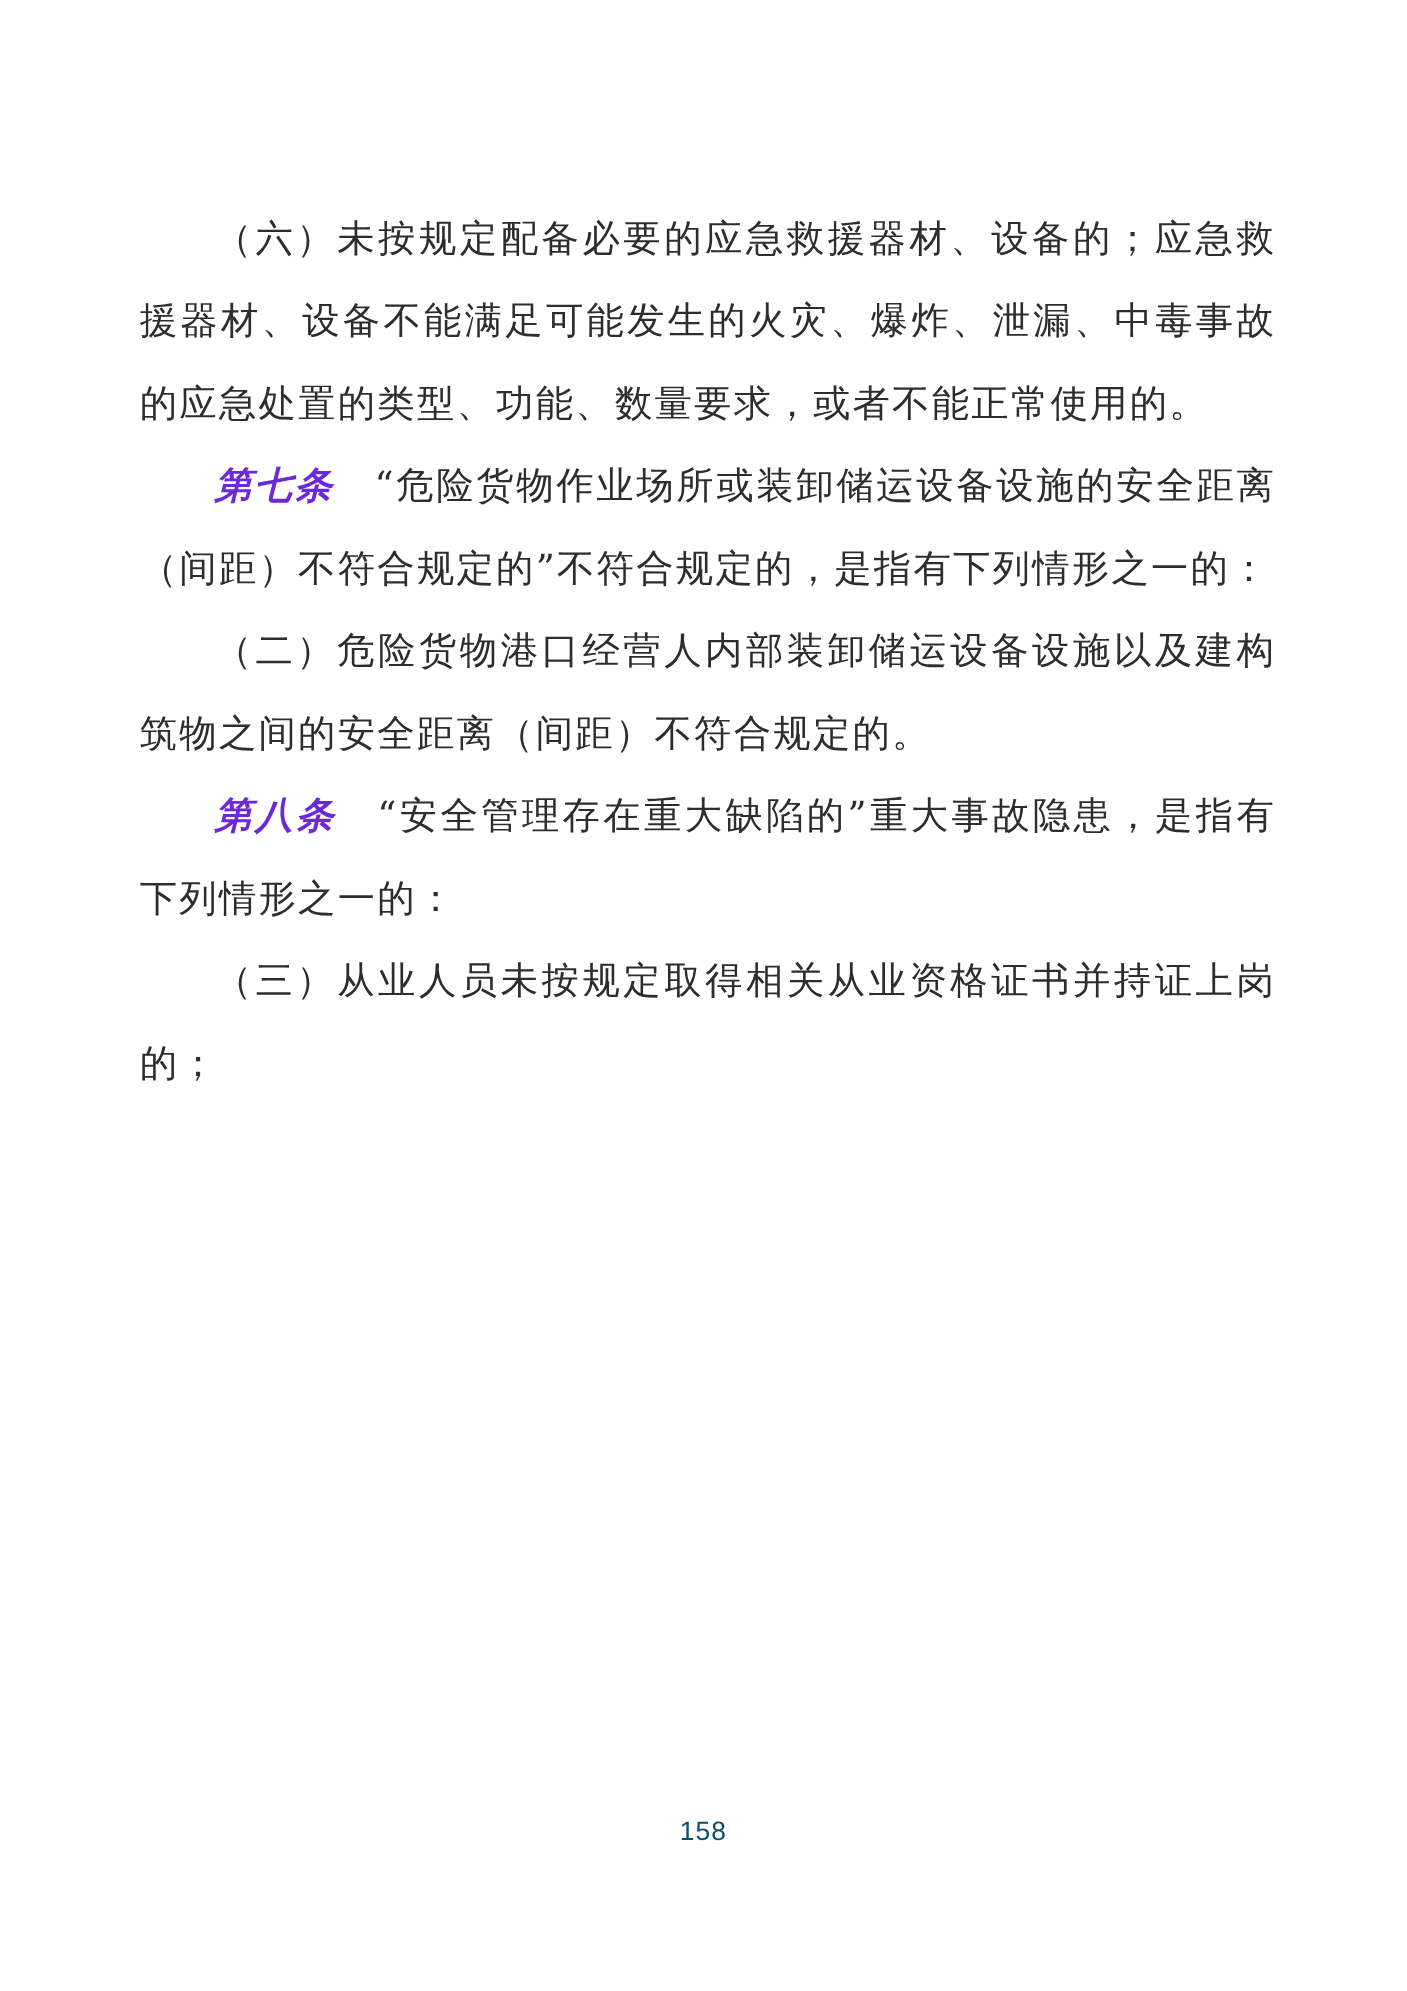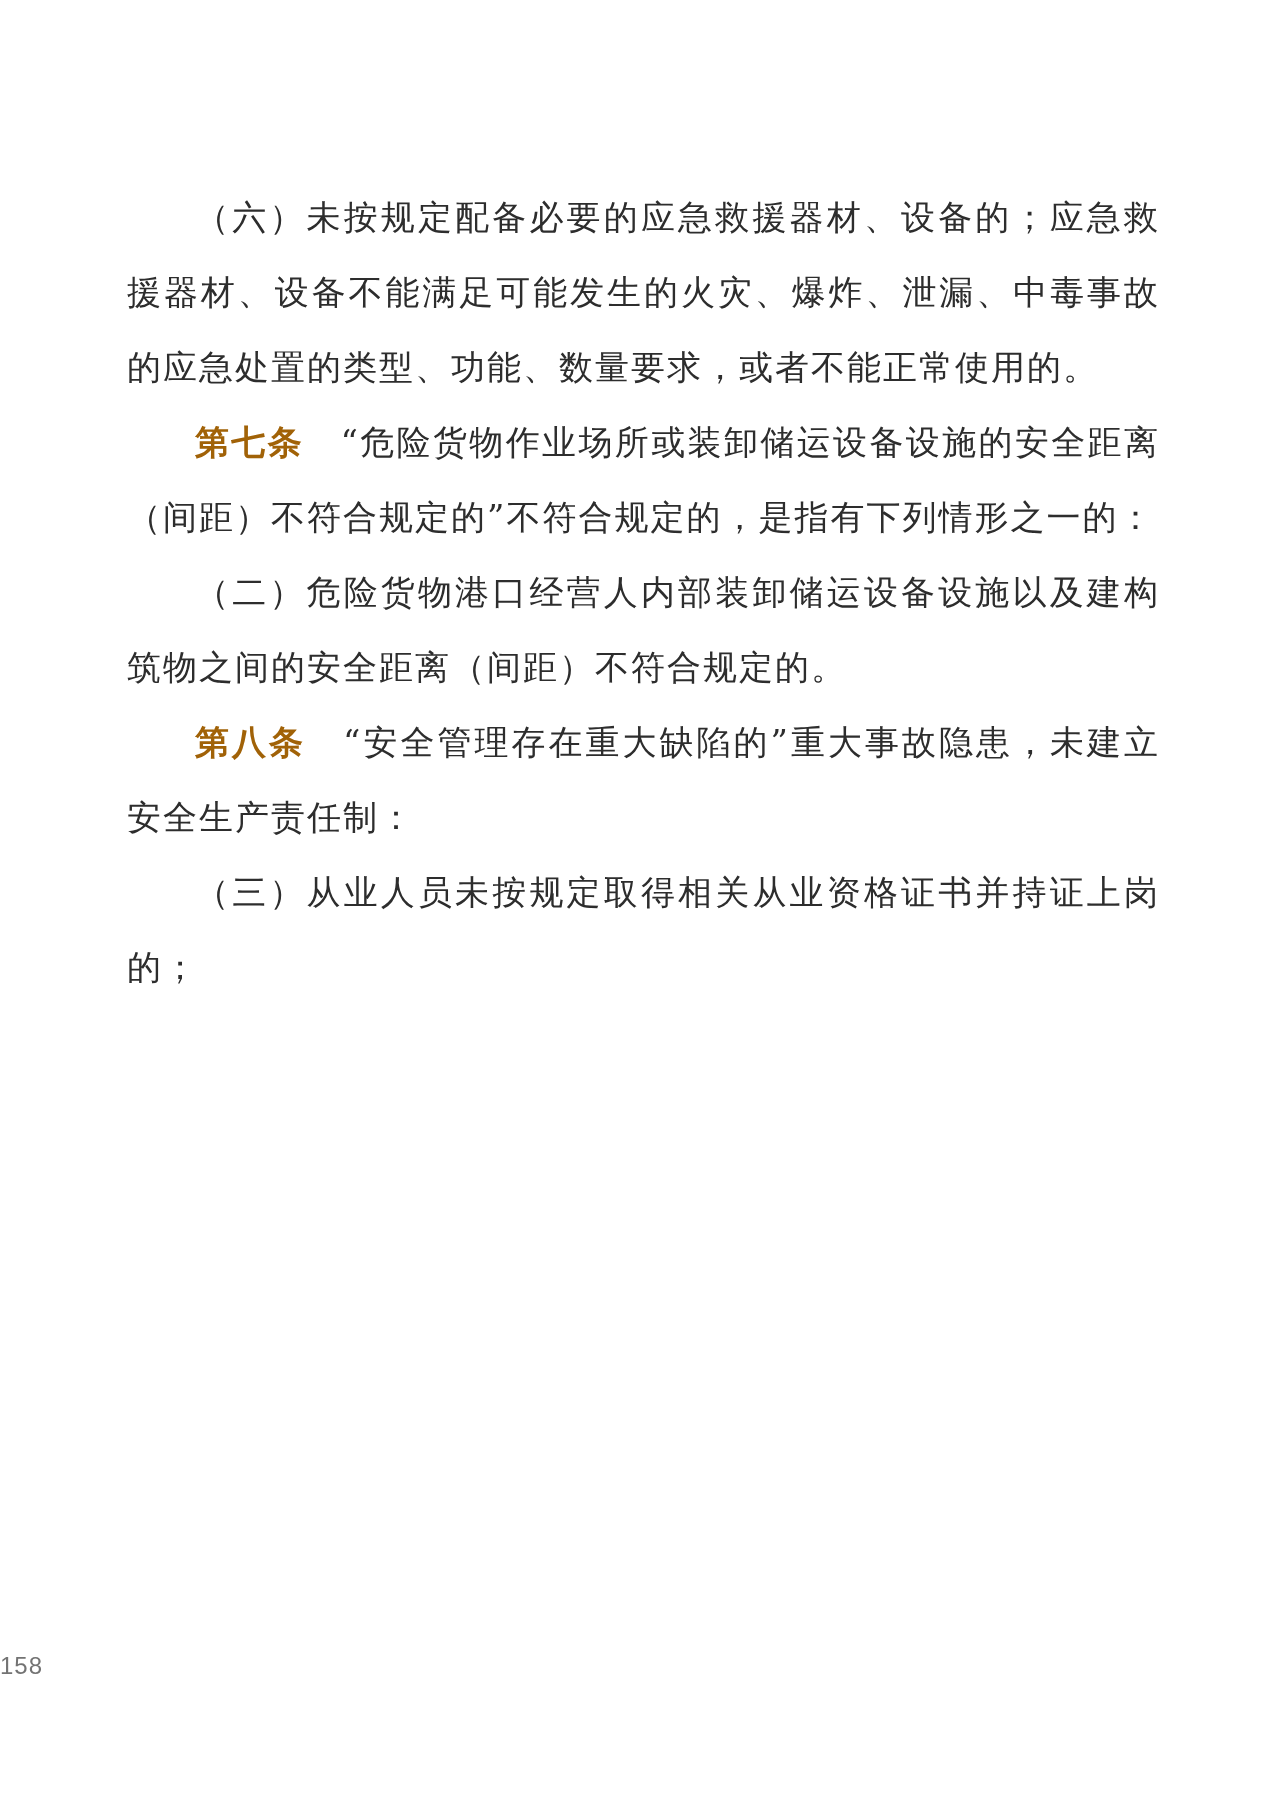--- a/index.html
+++ b/index.html
@@ -31,39 +31,40 @@
     text-align: justify;
     text-justify: inter-ideograph;
   }
   .para {
     margin: 0;
     padding: 0;
     text-indent: 2em;
   }
   .article-no {
     font-weight: 700;
-    color: #a16207;
+    color: #6d28d9;
+    font-style: italic;
   }
   .page-number {
     position: absolute;
     top: 1652px;
     left: 0;
     width: 100%;
-    text-align: left;
+    text-align: center;
     font-family: "Liberation Sans", "DejaVu Sans", sans-serif;
     font-size: 24px;
     letter-spacing: 1px;
-    color: #737373;
+    color: #0c4a6e;
   }
 </style>
 </head>
 <body>
 
 <div class="page">
   <div class="body-text">
       <p class="para"><span>（六）未按规定配备必要的应急救援器材、设备的；应急救援器材、设备不能满足可能发生的火灾、爆炸、泄漏、中毒事故的应急处置的类型、功能、数量要求，或者不能正常使用的。</span></p>
       <p class="para"><span class="article-no">第七条</span><span>　“危险货物作业场所或装卸储运设备设施的安全距离（间距）不符合规定的”不符合规定的，是指有下列情形之一的：</span></p>
       <p class="para"><span>（二）危险货物港口经营人内部装卸储运设备设施以及建构筑物之间的安全距离（间距）不符合规定的。</span></p>
-      <p class="para"><span class="article-no">第八条</span><span>　“安全管理存在重大缺陷的”重大事故隐患，未建立安全生产责任制：</span></p>
+      <p class="para"><span class="article-no">第八条</span><span>　“安全管理存在重大缺陷的”重大事故隐患，是指有下列情形之一的：</span></p>
       <p class="para"><span>（三）从业人员未按规定取得相关从业资格证书并持证上岗的；</span></p>
     </div>
   <div class="page-number">158</div>
 </div>
 
 </body></html>

